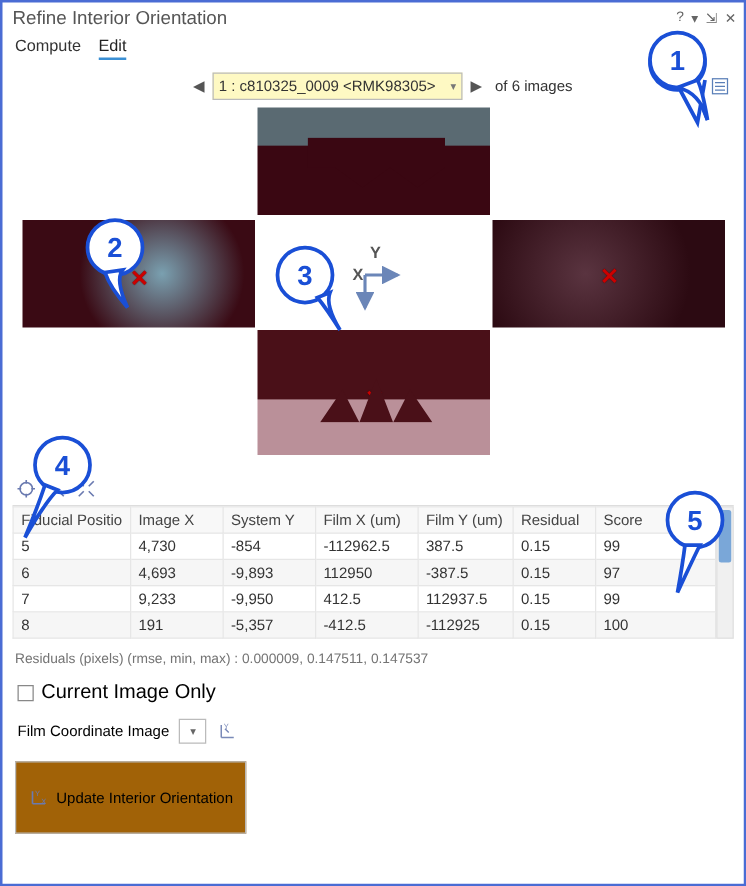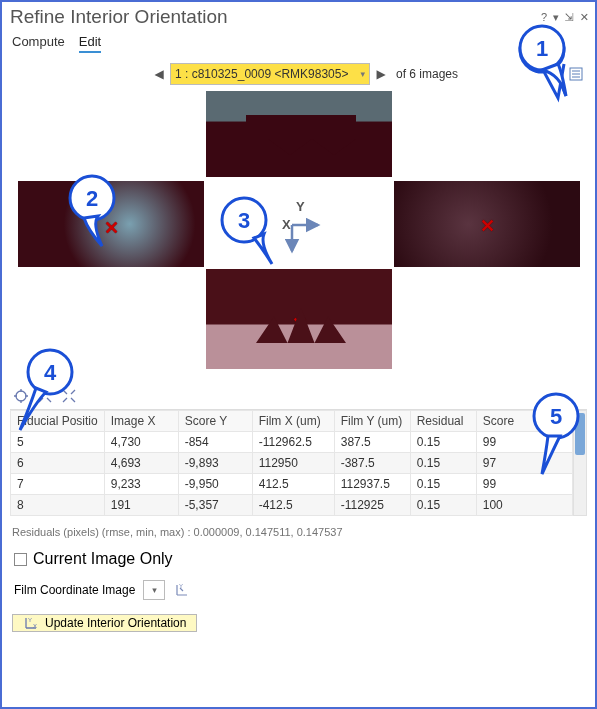--- a/index.html
+++ b/index.html
@@ -13,21 +13,21 @@
     border: 2px solid #4a6cd4;
     position: relative;
     overflow: hidden;
   }
   .titlebar {
     display: flex;
     align-items: center;
     padding: 4px 6px 2px 8px;
     color: #444;
   }
-  .titlebar .title { font-size: 19px; color: #555; flex: 1; }
+  .titlebar .title { font-size: 15px; color: #555; flex: 1; }
   .titlebar .winctrl { display: flex; gap: 6px; }
   .titlebar .winctrl span { font-size: 11px; color: #666; cursor: default; }
   .menubar {
     display: flex;
     gap: 14px;
     padding: 4px 10px 6px 10px;
     color: #333;
   }
   .menubar .menu { font-size: 13px; padding-bottom: 2px; }
   .menubar .menu.active { border-bottom: 2px solid #3a8fd4; color: #222; }
@@ -41,21 +41,21 @@
   .navrow .arrow { width: 14px; text-align: center; color: #555; font-size: 12px; }
   .navrow .combo {
     border: 1px solid #bbb;
     height: 22px;
     min-width: 200px;
     display: flex;
     align-items: center;
     padding: 0 4px;
     font-size: 12px;
     color: #333;
-    background: #fde047;
+    background: #fef9c3;
   }
   .navrow .combo .caret { margin-left: auto; color: #777; font-size: 9px; }
   .navrow .count { font-size: 12px; color: #333; margin-left: 4px; }
   .navrow .righticons { margin-left: auto; display: flex; gap: 6px; padding-right: 4px;}
   .iconbtn {
     width: 18px; height: 18px;
     display: inline-flex; align-items: center; justify-content: center;
     border: 1px solid transparent;
   }
   .iconbtn svg { width: 16px; height: 16px; }
@@ -176,25 +176,25 @@
     padding: 6px 12px 10px 12px;
   }
   .dropdown-small {
     border:1px solid #bbb; height:20px; width:22px;
     display:flex; align-items:center; justify-content:center;
     color:#666; font-size:9px; background:#fff;
   }
   .updatebtn {
     margin: 4px 10px 8px 10px;
     border: 1px solid #b8b8b8;
-    padding: 0 10px;
+    padding: 20px 10px;
     display: inline-flex;
     align-items: center;
     gap: 6px;
-    background: #fef9c3;
+    background: #a16207;
   }
   .callout {
     position: absolute;
     pointer-events: none;
   }
   .callout .bubble {
     fill: #fff;
     stroke: #1a4fd6;
     stroke-width: 3;
   }
@@ -305,21 +305,21 @@
   </span>
 </div>
 
 
 <div class="tablewrap">
   <table class="table">
     <thead>
       <tr>
         <th style="width:76px">Fiducial Positio</th>
         <th style="width:74px">Image X</th>
-        <th style="width:74px">Score Y</th>
+        <th style="width:74px">System Y</th>
         <th style="width:82px">Film X (um)</th>
         <th style="width:76px">Film Y (um)</th>
         <th style="width:66px">Residual</th>
         <th>Score</th>
       </tr>
     </thead>
     <tbody>
       <tr>
         <td>5</td>
         <td>4,730</td>

